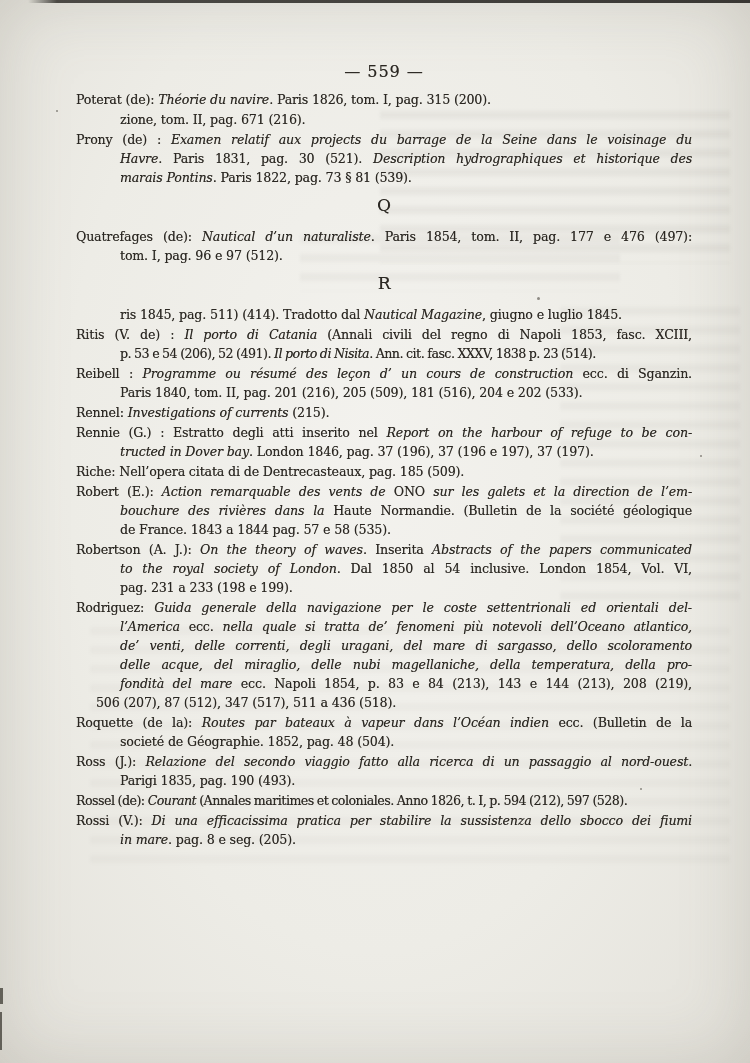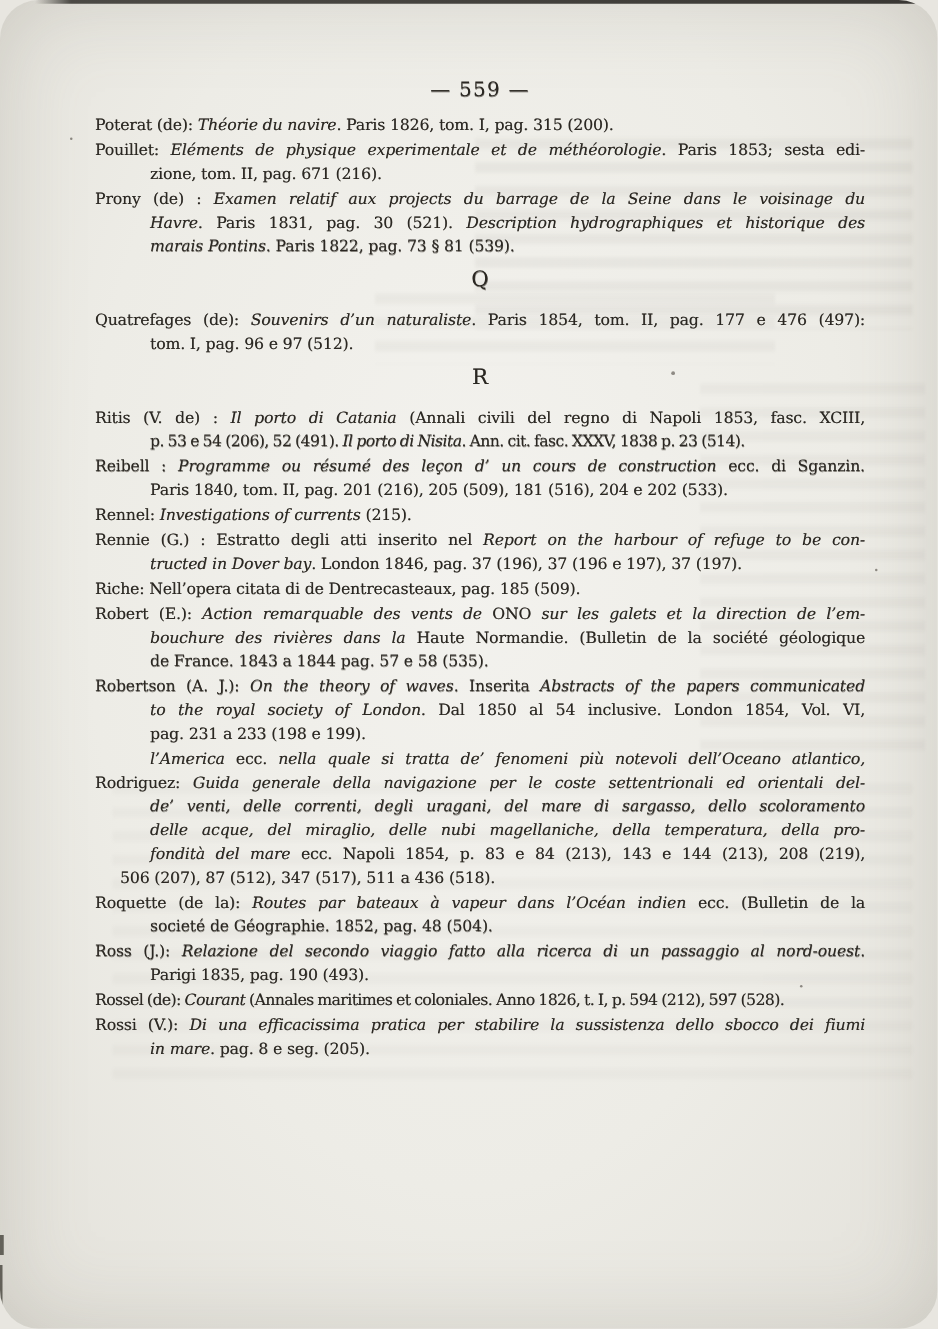--- a/index.html
+++ b/index.html
@@ -5,21 +5,20 @@
   html,body { margin:0; padding:0; }
   body {
     width:750px; height:1063px;
     font-family:"DejaVu Serif","Liberation Serif",serif;
     background:#e8e6e0;
   }
   .page {
     position:relative; width:750px; height:1063px; overflow:hidden;
     background:radial-gradient(ellipse at 50% 42%, #f3f2ee 0%, #edece6 58%, #e3e1da 100%);
     box-shadow:inset 0 0 70px rgba(120,115,100,0.22);
-    border-radius:31px;
   }
   
   .scan-edge-top { position:absolute; top:0; left:28px; right:0; height:3px;
     background:linear-gradient(90deg, rgba(50,48,44,0) 0%, rgba(50,48,44,0.85) 4%, rgba(40,38,35,0.9) 100%); }
   .edge-mark { position:absolute; background:rgba(60,57,50,0.75); }
   .em1 { left:0; top:988px;  width:3px; height:16px; }
   .em2 { left:0; top:1012px; width:2px; height:38px; }
   .speck { position:absolute; border-radius:50%; background:rgba(62,57,50,0.55); }
   .sp1 { left:56px;  top:110px; width:2px; height:2px; }
   .sp2 { left:537px; top:297px; width:3px; height:3px; }
@@ -65,35 +64,35 @@
   <div class="edge-mark em1"></div>
   <div class="edge-mark em2"></div>
 
   <div class="content">
     <div class="page-number">— 559 —</div>
     <div>
         <div class="entry">
           <div class="line lastline"><span>Poterat (de): </span><span class="it">Théorie du navire</span><span>. Paris 1826, tom. I, pag. 315 (200).</span></div>
         </div>
         <div class="entry">
-          <div class="line"><span>Pouillet: </span><span class="it">Eléments de physique experimentale et de méthéorologie</span><span>. Paris 1853; sesta edi-</span></div>
           <div class="line cont lastline"><span>zione, tom. II, pag. 671 (216).</span></div>
         </div>
         <div class="entry">
           <div class="line"><span>Prony (de) : </span><span class="it">Examen relatif aux projects du barrage de la Seine dans le voisinage du</span></div>
           <div class="line cont"><span class="it">Havre</span><span>. Paris 1831, pag. 30 (521). </span><span class="it">Description hydrographiques et historique des</span></div>
           <div class="line cont lastline"><span class="it">marais Pontins</span><span>. Paris 1822, pag. 73 § 81 (539).</span></div>
         </div>
         <div class="section-heading">Q</div>
         <div class="entry">
-          <div class="line"><span>Quatrefages (de): </span><span class="it">Souvenirs d’un naturaliste</span><span>. Paris 1854, tom. II, pag. 177 e 476 (497):</span></div>
+          <div class="line"><span>Quatrefages (de): </span><span class="it">Nautical d’un naturaliste</span><span>. Paris 1854, tom. II, pag. 177 e 476 (497):</span></div>
           <div class="line cont lastline"><span>tom. I, pag. 96 e 97 (512).</span></div>
         </div>
         <div class="section-heading">R</div>
         <div class="entry">
+          <div class="line cont lastline"><span>ris 1845, pag. 511) (414). Tradotto dal </span><span class="it">Nautical Magazine</span><span>, giugno e luglio 1845.</span></div>
         </div>
         <div class="entry">
           <div class="line"><span>Ritis (V. de) : </span><span class="it">Il porto di Catania</span><span> (Annali civili del regno di Napoli 1853, fasc. XCIII,</span></div>
           <div class="line cont lastline tight"><span>p. 53 e 54 (206), 52 (491). </span><span class="it">Il porto di Nisita</span><span>. Ann. cit. fasc. XXXV, 1838 p. 23 (514).</span></div>
         </div>
         <div class="entry">
           <div class="line"><span>Reibell : </span><span class="it">Programme ou résumé des leçon d’ un cours de construction</span><span> ecc. di Sganzin.</span></div>
           <div class="line cont lastline"><span>Paris 1840, tom. II, pag. 201 (216), 205 (509), 181 (516), 204 e 202 (533).</span></div>
         </div>
         <div class="entry">
@@ -110,22 +109,22 @@
           <div class="line"><span>Robert (E.): </span><span class="it">Action remarquable des vents de </span><span>ONO</span><span class="it"> sur les galets et la direction de l’em-</span></div>
           <div class="line cont"><span class="it">bouchure des rivières dans la </span><span>Haute Normandie. (Bulletin de la société géologique</span></div>
           <div class="line cont lastline"><span>de France. 1843 a 1844 pag. 57 e 58 (535).</span></div>
         </div>
         <div class="entry">
           <div class="line"><span>Robertson (A. J.): </span><span class="it">On the theory of waves</span><span>. Inserita </span><span class="it">Abstracts of the papers communicated</span></div>
           <div class="line cont"><span class="it">to the royal society of London</span><span>. Dal 1850 al 54 inclusive. London 1854, Vol. VI,</span></div>
           <div class="line cont lastline"><span>pag. 231 a 233 (198 e 199).</span></div>
         </div>
         <div class="entry">
+          <div class="line"><span>Rodriguez: </span><span class="it">Guida generale della navigazione per le coste settentrionali ed orientali del-</span></div>
           <div class="line cont"><span class="it">l’America</span><span> ecc. </span><span class="it">nella quale si tratta de’ fenomeni più notevoli dell’Oceano atlantico,</span></div>
-          <div class="line"><span>Rodriguez: </span><span class="it">Guida generale della navigazione per le coste settentrionali ed orientali del-</span></div>
           <div class="line cont"><span class="it">de’ venti, delle correnti, degli uragani, del mare di sargasso, dello scoloramento</span></div>
           <div class="line cont"><span class="it">delle acque, del miraglio, delle nubi magellaniche, della temperatura, della pro-</span></div>
           <div class="line cont"><span class="it">fondità del mare</span><span> ecc. Napoli 1854, p. 83 e 84 (213), 143 e 144 (213), 208 (219),</span></div>
           <div class="line cont2 lastline"><span>506 (207), 87 (512), 347 (517), 511 a 436 (518).</span></div>
         </div>
         <div class="entry">
           <div class="line"><span>Roquette (de la): </span><span class="it">Routes par bateaux à vapeur dans l’Océan indien</span><span> ecc. (Bulletin de la</span></div>
           <div class="line cont lastline"><span>societé de Géographie. 1852, pag. 48 (504).</span></div>
         </div>
         <div class="entry">

